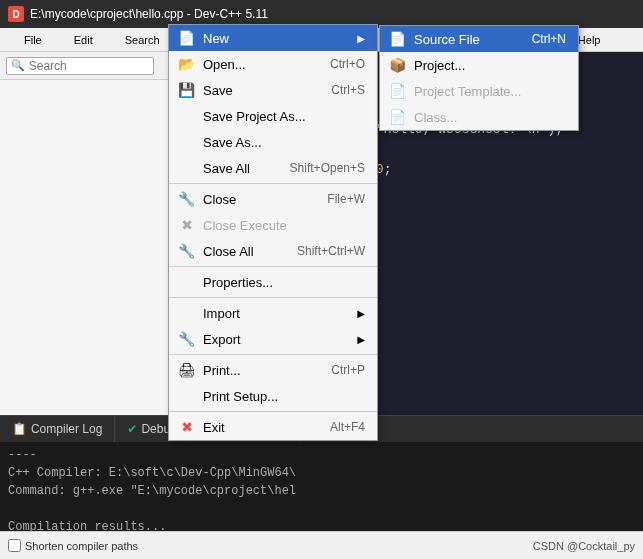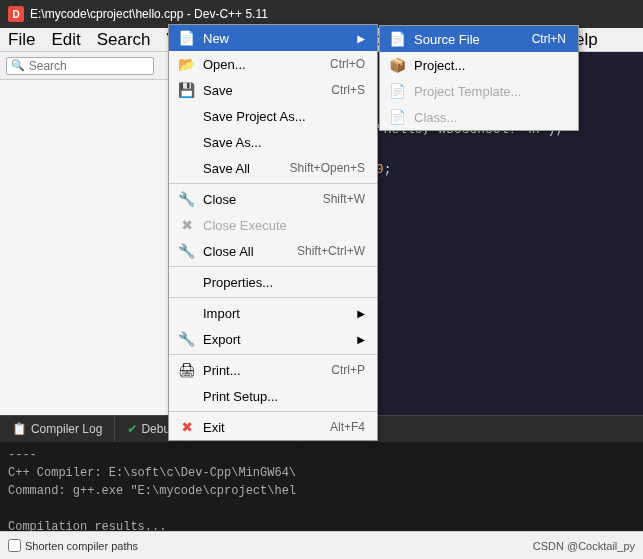--- a/index.html
+++ b/index.html
@@ -41,22 +41,23 @@
       height: 24px;
       border-bottom: 1px solid #ccc;
       position: relative;
       z-index: 100;
     }
     .menu-item {
       padding: 2px 8px;
       cursor: pointer;
       height: 100%;
       display: flex; align-items: center;
-      font-size: 17px;
+      font-size: 11px;
       color: #000;
+      margin-left: 16px;
     }
     .menu-item.active { background: #c0d8f0; }
     .code-line { display: flex; align-items: flex-start; line-height: 20px; }
     .line-num { color: #6c7086; min-width: 30px; text-align: right; margin-right: 12px; user-select: none; }
     .kw { color: #cba6f7; }
     .fn { color: #89b4fa; }
     .str { color: #a6e3a1; }
     .num { color: #fab387; }
     .punc { color: #cdd6f4; }
     .minus-icon {
@@ -232,21 +233,21 @@
   </div>
   <div class="project-menu-item">
     <span class="pm-icon"></span>
     <span>Save All</span>
     <span class="shortcut">Shift+Open+S</span>
   </div>
   <div class="pm-sep"></div>
   <div class="project-menu-item">
     <span class="pm-icon">🔧</span>
     <span>Close</span>
-    <span class="shortcut">Shift+W</span>
+    <span class="shortcut">File+W</span>
   </div>
   <div class="project-menu-item disabled">
     <span class="pm-icon">✖</span>
     <span>Close Execute</span>
   </div>
   <div class="project-menu-item">
     <span class="pm-icon">🔧</span>
     <span>Close All</span>
     <span class="shortcut">Shift+Ctrl+W</span>
   </div>

